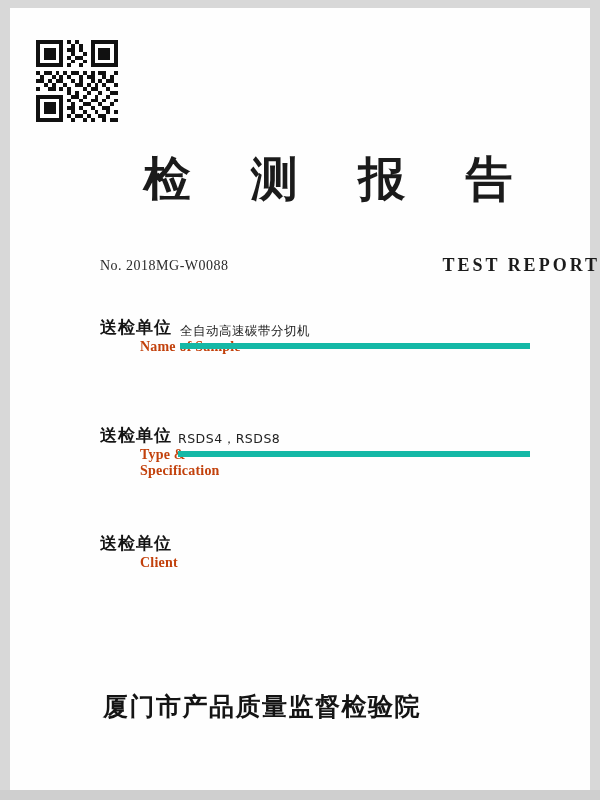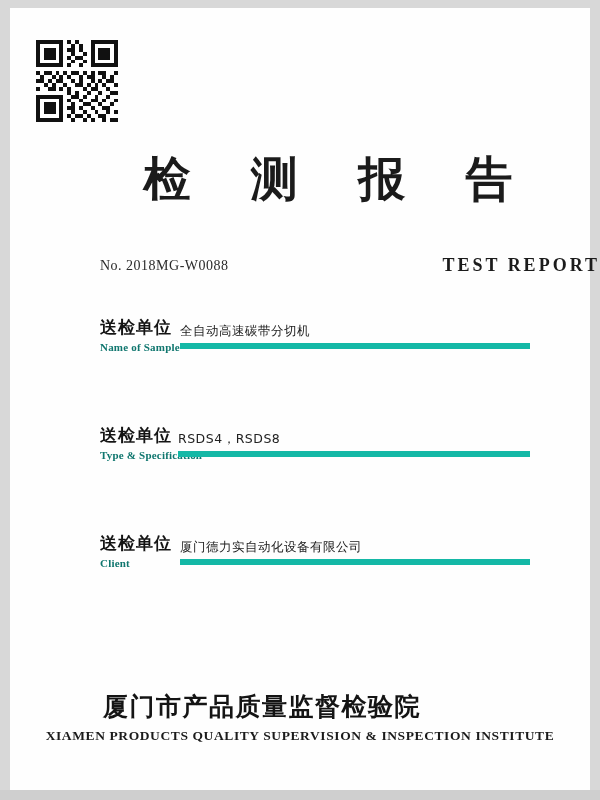--- a/index.html
+++ b/index.html
@@ -91,25 +91,26 @@
     font-family: "DejaVu Sans", sans-serif;
     font-weight: bold;
     font-size: 17px;
     letter-spacing: 1px;
     color: #141414;
     line-height: 22px;
   }
   .field .label-en {
     font-family: "Liberation Serif", serif;
     font-weight: bold;
-    font-size: 11px;
+    font-size: 14px;
     letter-spacing: 0.2px;
-    color: #0f766e;
+    color: #c2410c;
     line-height: 16px;
     margin-top: 1px;
+    margin-left: 40px;
   }
   .field .value-wrap {
     position: absolute;
     left: 78px;
     top: 4px;
     width: 352px;
     border-bottom: 6px solid #14b8a6;
     height: 23px;
     text-align: left;
   }
@@ -322,21 +323,17 @@
     <div class="value-wrap">
       <span class="value">RSDS4，RSDS8</span>
     </div>
   </div>
 
   <div class="field f-client">
     <div class="labels">
       <div class="label-cn">送检单位</div>
       <div class="label-en">Client</div>
     </div>
-    <div class="value-wrap">
-      <span class="value">厦门德力实自动化设备有限公司</span>
-    </div>
   </div>
 
   <div class="footer-cn">厦门市产品质量监督检验院</div>
-  <div class="footer-en">XIAMEN PRODUCTS QUALITY SUPERVISION &amp; INSPECTION INSTITUTE</div>
 
 </div>
 
 </body></html>

